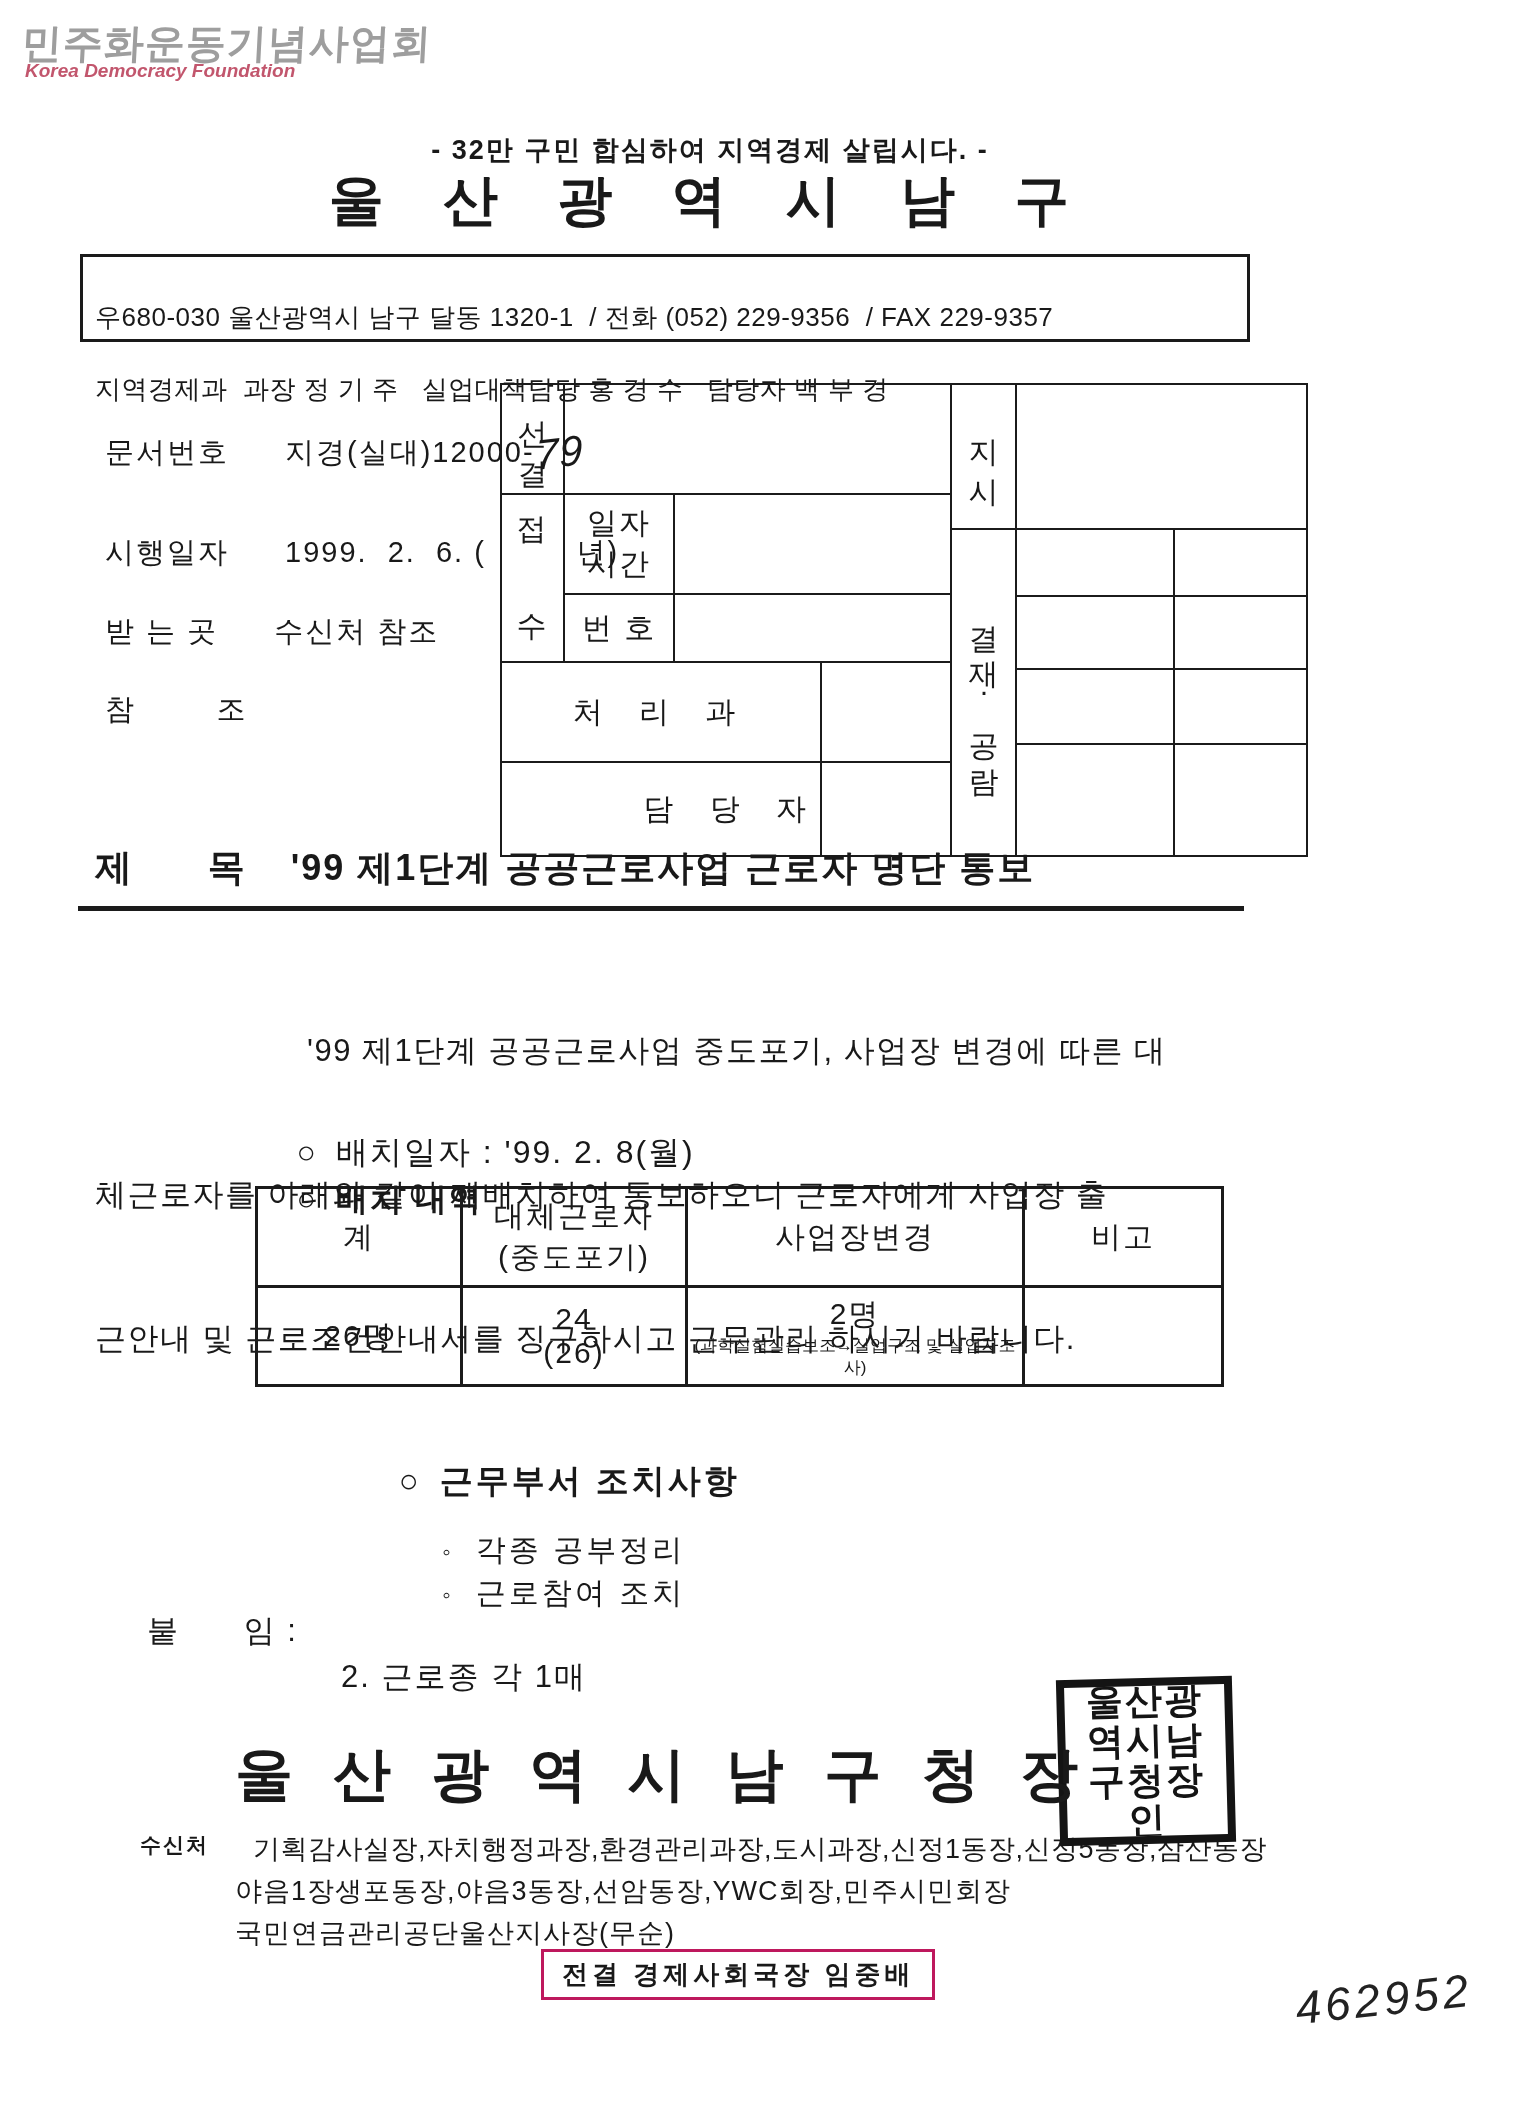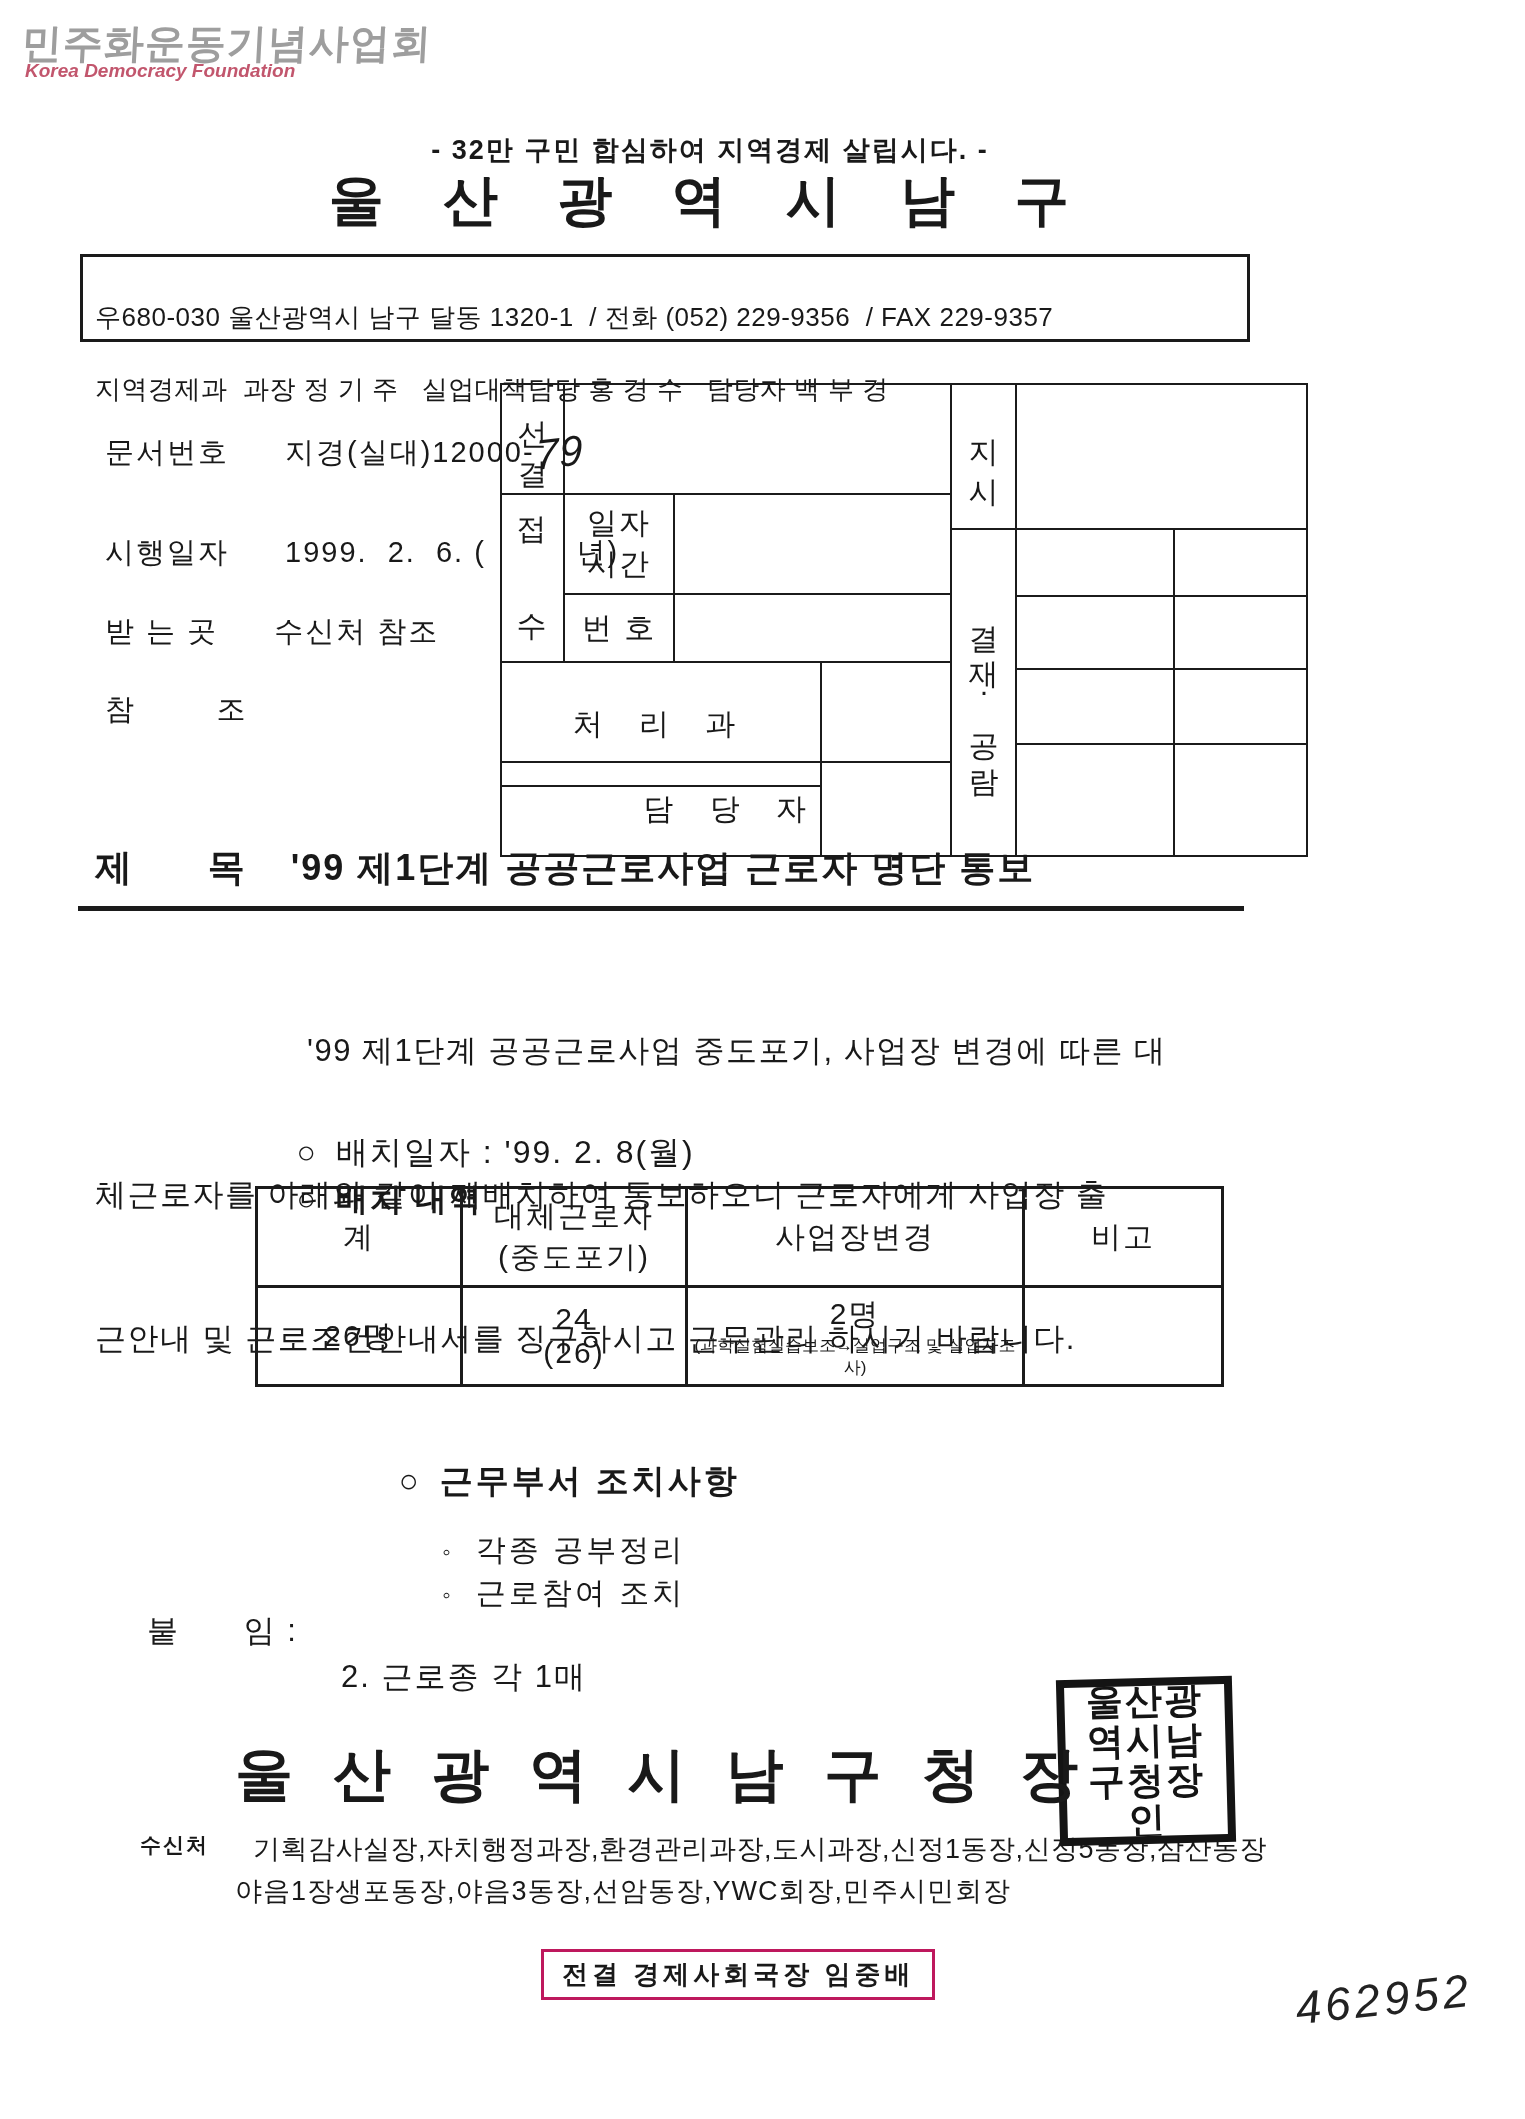--- a/index.html
+++ b/index.html
@@ -40,21 +40,21 @@
   .vtext{writing-mode:vertical-rl;text-orientation:upright;letter-spacing:10px;line-height:1;}
   .vtext2{writing-mode:vertical-rl;text-orientation:upright;letter-spacing:5px;line-height:1;}
   .sc-seongyeol{left:0;top:0;width:65px;height:112px;}
   .sc-seongyeol-val{left:63px;top:0;width:389px;height:112px;}
   .sc-jeopsu{left:0;top:110px;width:65px;height:170px;flex-direction:column;
              justify-content:space-between;padding:14px 0;}
   .sc-ilja{left:63px;top:110px;width:112px;height:102px;text-align:center;}
   .sc-ilja-val{left:173px;top:110px;width:279px;height:102px;}
   .sc-beonho{left:63px;top:210px;width:112px;height:70px;}
   .sc-beonho-val{left:173px;top:210px;width:279px;height:70px;}
-  .sc-cheori{left:0;top:278px;width:322px;height:126px;letter-spacing:14px;}
+  .sc-cheori{left:0;top:278px;width:322px;height:102px;letter-spacing:14px;}
   .sc-cheori-val{left:320px;top:278px;width:132px;height:102px;}
   .sc-damdang{left:0;top:378px;width:322px;height:96px;letter-spacing:14px;justify-content:flex-end;}
   .sc-damdang-val{left:320px;top:378px;width:132px;height:96px;}
   .sc-jisi{left:450px;top:0;width:67px;height:147px;}
   .sc-jisi-val{left:515px;top:0;width:293px;height:147px;}
   .sc-gyeoljae{left:450px;top:145px;width:67px;height:329px;}
   .g11{left:515px;top:145px;width:160px;height:69px;}
   .g12{left:673px;top:145px;width:135px;height:69px;}
   .g21{left:515px;top:212px;width:160px;height:75px;}
   .g22{left:673px;top:212px;width:135px;height:75px;}
@@ -246,18 +246,19 @@
   <div class="abs attach2">2. 근로종 각 1매</div>
 
   <div class="abs close-title">울 산 광 역 시 남 구 청 장</div>
   <div class="seal">
     <span>울산광역시남구청장인</span>
   </div>
 
   <div class="abs recv-label">수신처</div>
   <div class="abs recv-l1">기획감사실장,자치행정과장,환경관리과장,도시과장,신정1동장,신정5동장,삼산동장</div>
   <div class="abs recv-l2">야음1장생포동장,야음3동장,선암동장,YWC회장,민주시민회장</div>
+  <div class="abs recv-l3">국민연금관리공단울산지사장(무순)</div>
 
   <div class="abs approval">전결 경제사회국장 임중배</div>
 
   <div class="abs hw-num">462952</div>
 
 </div>
 
 </body></html>

